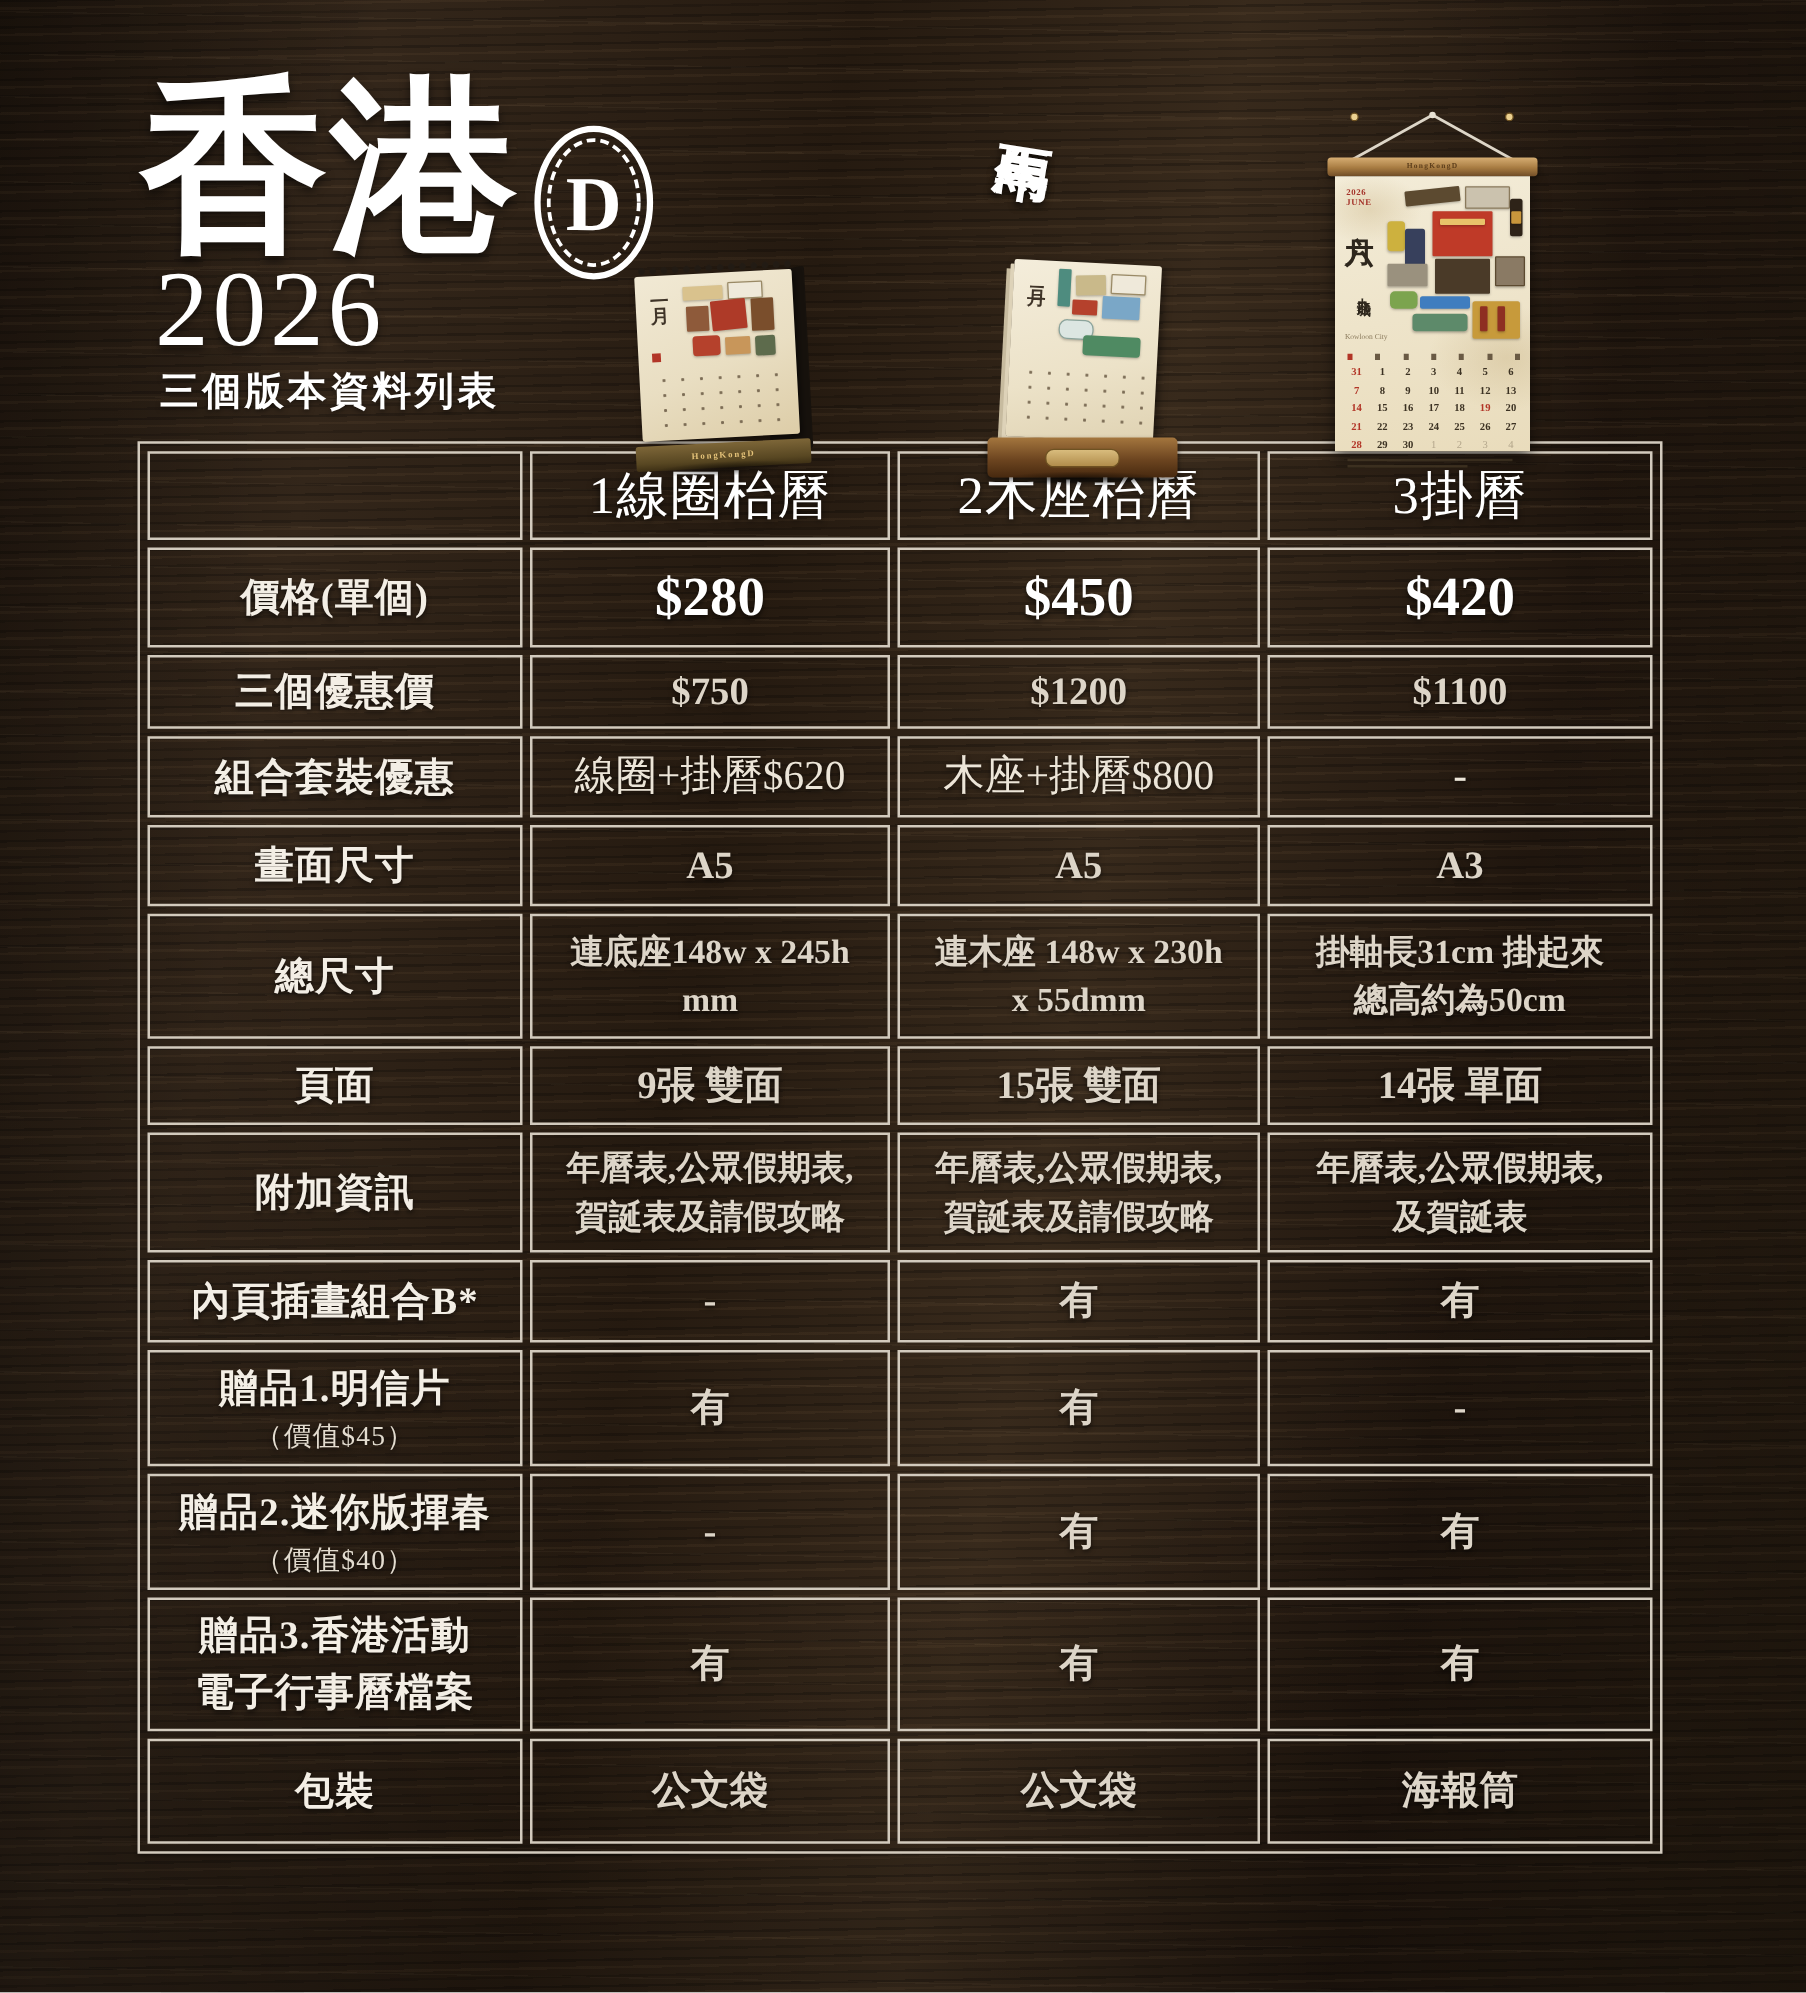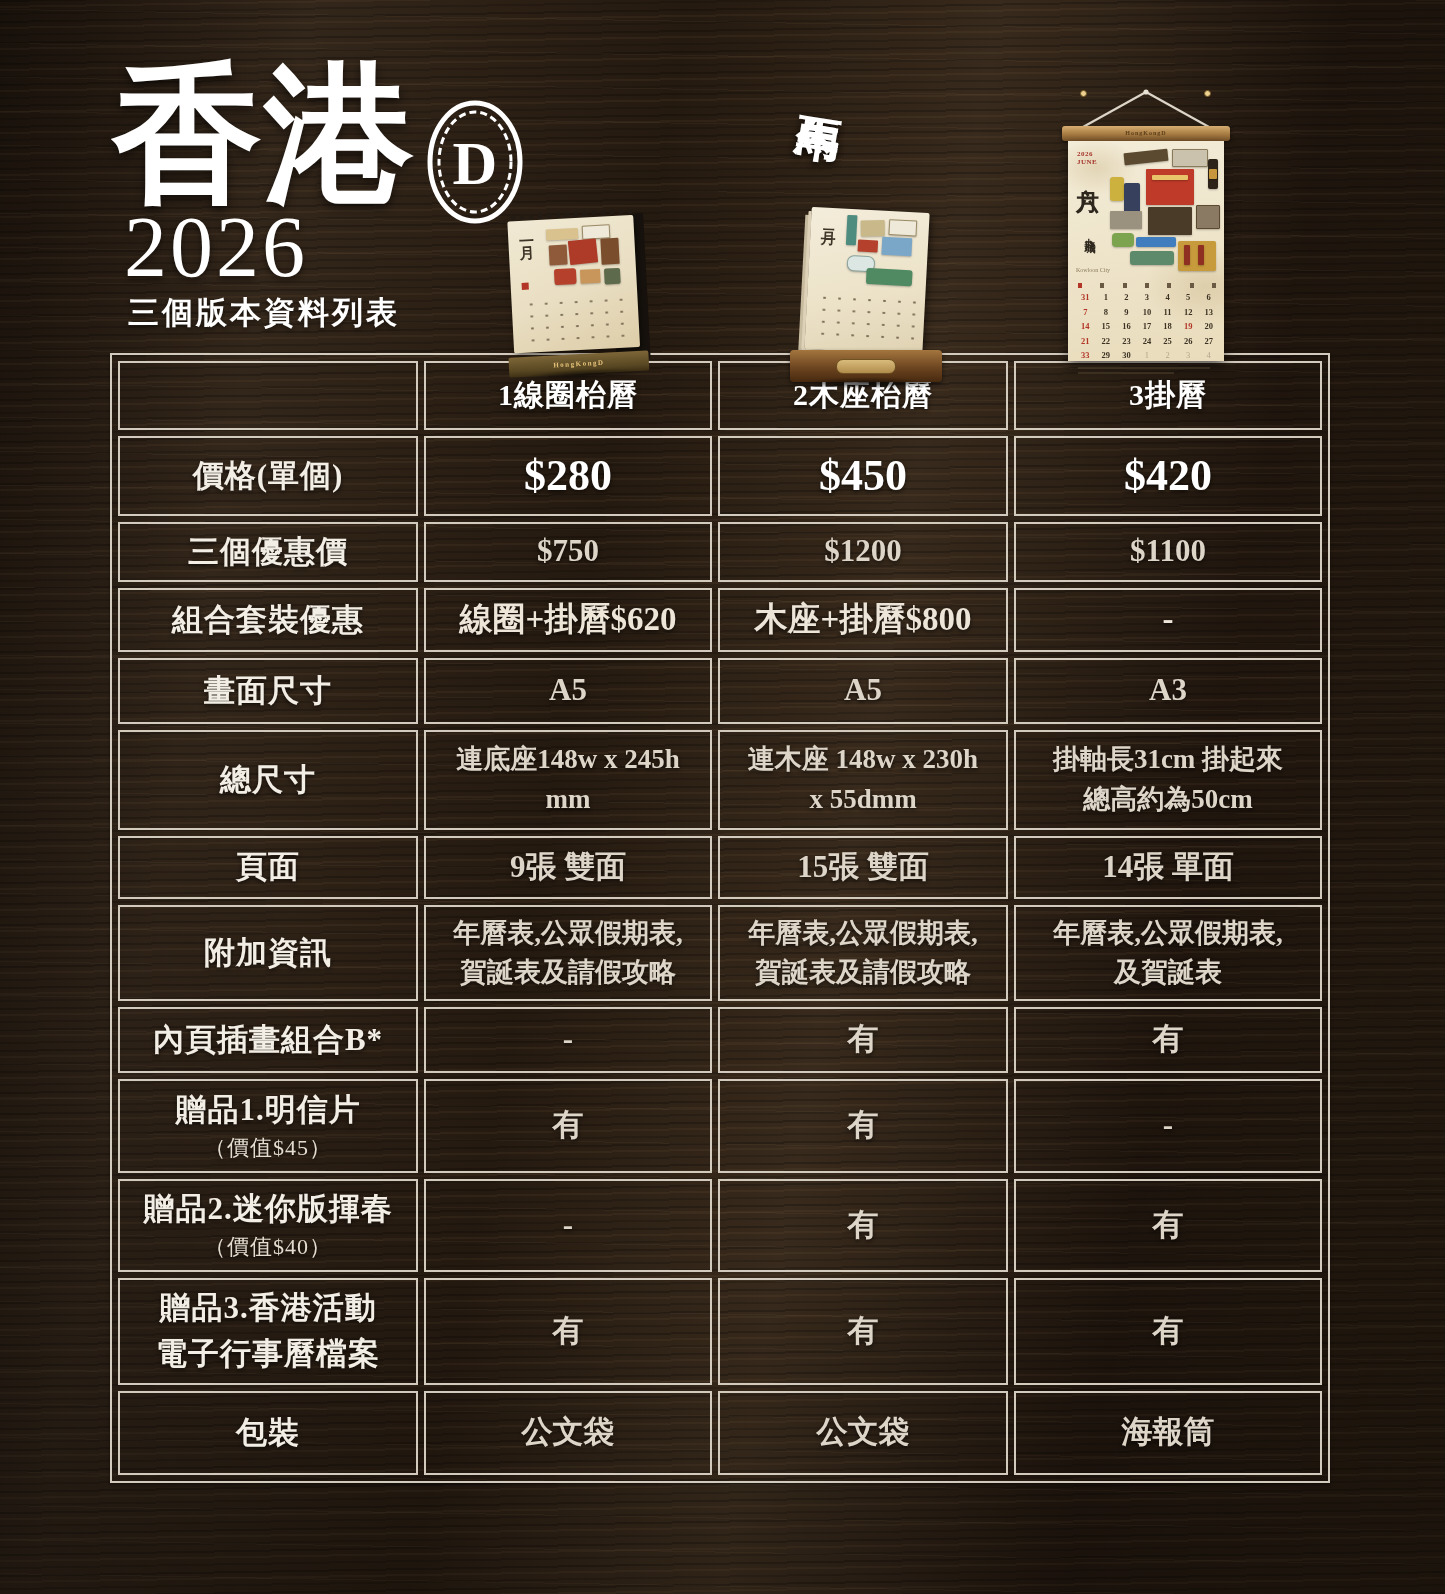--- a/index.html
+++ b/index.html
@@ -45,30 +45,30 @@
   .cmp tr:nth-child(6) td{height:90px}
   .cmp tr:nth-child(7) td{height:57px}
   .cmp tr:nth-child(8) td{height:61px}
   .cmp tr:nth-child(9) td{height:60px}
   .cmp tr:nth-child(10) td{height:84px}
   .cmp tr:nth-child(11) td{height:84px}
   .cmp tr:nth-child(12) td{height:70px}
   .cmp tr:nth-child(13) td{height:76px}
   .cmp tr:nth-child(14) td{height:59px}
 
-  .hdr{color:#fff;font-weight:700;font-size:30px;letter-spacing:1px;
+  .hdr{color:#fff;font-weight:400;font-size:42px;letter-spacing:1px;
        text-shadow:0 2px 5px rgba(0,0,0,.65);}
   .rowlab{color:#f3eee5;font-weight:700;font-size:31px;letter-spacing:1px;
           text-shadow:0 2px 4px rgba(0,0,0,.6);}
   .rowlab .sub{font-size:22px;font-weight:400;color:#e3dccf;margin-top:2px;}
   .rowlab .l2{font-size:31px;font-weight:700;margin-top:4px;}
   .val{color:#ddd5c8;font-size:31px;font-weight:600;white-space:pre-line;line-height:1.45;
        text-shadow:0 2px 4px rgba(0,0,0,.6);}
   .val.big{color:#ffffff;font-size:44px;font-weight:900;}
-  .val.combo{color:#ece5d8;font-size:33px;font-weight:700;}
+  .val.combo{color:#ece5d8;font-size:33px;font-weight:400;}
   .val.small{font-size:27px;}
 
   
   .footer{position:absolute;right:122px;top:1498px;color:#d8d0c2;font-weight:700;
           font-size:28px;letter-spacing:2px;text-shadow:0 2px 3px rgba(0,0,0,.6);}
 
   
   .product{position:absolute;z-index:5;}
   .product:after{content:"";position:absolute;left:8%;bottom:-7px;width:84%;height:12px;
        background:radial-gradient(ellipse at center, rgba(0,0,0,.55), rgba(0,0,0,0) 70%);}
@@ -271,21 +271,21 @@
           <span>18</span>
           <span class="red">19</span>
           <span>20</span>
           <span class="red">21</span>
           <span>22</span>
           <span>23</span>
           <span>24</span>
           <span>25</span>
           <span>26</span>
           <span>27</span>
-          <span class="red">33</span>
+          <span class="red">28</span>
           <span>29</span>
           <span>30</span>
           <span class="gray">1</span>
           <span class="gray">2</span>
           <span class="gray">3</span>
           <span class="gray">4</span>
         </div>
       <div class="fineline" style="top:226px;width:132px;"></div>
       <div class="fineline" style="top:231px;width:96px;"></div>
     </div>

